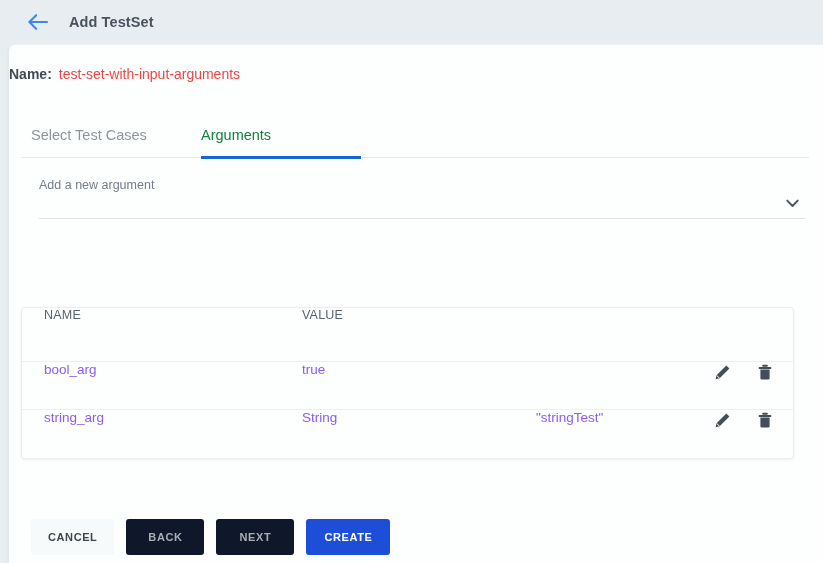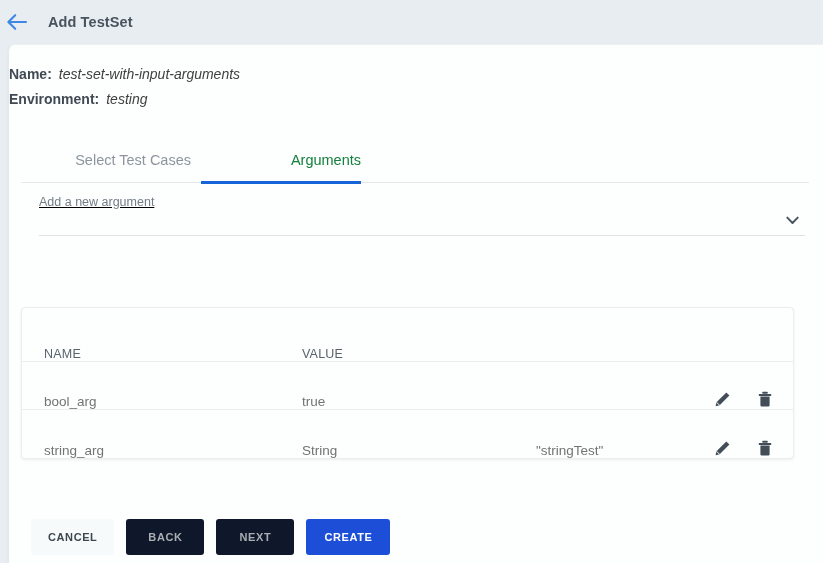--- a/index.html
+++ b/index.html
@@ -14,21 +14,21 @@
     font-family: "Liberation Sans", sans-serif;
     overflow: hidden;
   }
 
   
   .app-header {
     height: 44px;
     background: #e8edf1;
     display: flex;
     align-items: center;
-    padding-left: 4px;
+    padding-left: 25px;
   }
   .back-arrow {
     width: 26px;
     height: 26px;
     display: flex;
     align-items: center;
     justify-content: center;
     cursor: pointer;
     margin-right: 18px;
   }
@@ -63,40 +63,39 @@
     align-items: baseline;
     margin-bottom: 9px;
     font-size: 14px;
   }
   .meta-label {
     font-weight: bold;
     color: #404a54;
     margin-right: 7px;
   }
   .meta-value {
-    color: #404040;
-    font-style: italic;
+    color: #ef4444;
   }
 
   
   .tabs {
     position: relative;
     margin-top: 30px;
     margin-left: 12px;
     margin-right: 14px;
     height: 46px;
     display: flex;
     align-items: center;
     border-bottom: 1px solid #e6e9ec;
   }
   .tab {
     height: 46px;
     display: flex;
     align-items: center;
-    justify-content: flex-end;
+    justify-content: flex-start;
     font-size: 14.5px;
     cursor: pointer;
     user-select: none;
     position: relative;
   }
   .tab-inactive {
     color: #8c959e;
     width: 160px;
     margin-left: 10px;
   }
@@ -110,22 +109,21 @@
     position: absolute;
     left: 0;
     right: 0;
     bottom: -1px;
     height: 3px;
     background: #1565d8;
   }
 
   
   .select-block {
-    margin: 12px 18px 0 30px;
-    text-decoration: underline;
+    margin: 20px 18px 0 30px;
   }
   .select-label {
     font-size: 12.5px;
     color: #737d87;
     margin-bottom: 26px;
   }
   .select-field {
     height: 1px;
     border-bottom: 1px solid #dfe3e6;
     position: relative;
@@ -149,21 +147,21 @@
     top: 262px;
     width: 773px;
     background: #fdfefe;
     border: 1px solid #eaeef0;
     border-radius: 4px;
     box-shadow: 0 1px 3px rgba(0,0,0,0.07);
     overflow: hidden;
   }
   .table-row {
     display: flex;
-    align-items: flex-end;
+    align-items: flex-start;
     height: 48px;
     border-bottom: 1px solid #eceff1;
   }
   .table-row.last { border-bottom: none; }
   .table-head {
     height: 54px;
     border-bottom: 1px solid #eceff1;
   }
   .col-name { width: 280px; padding-left: 22px; }
   .col-type { width: 234px; }
@@ -176,21 +174,21 @@
     padding-right: 18px;
     gap: 23px;
   }
   .th {
     font-size: 12.5px;
     color: #59636d;
     letter-spacing: 0.2px;
   }
   .td {
     font-size: 13.5px;
-    color: #737373;
+    color: #8b5cf6;
   }
   .icon-btn {
     width: 20px;
     height: 20px;
     display: flex;
     align-items: center;
     justify-content: center;
     cursor: pointer;
   }
 
@@ -245,24 +243,20 @@
   </div>
   <div class="header-title">Add TestSet</div>
 </div>
 
 <div class="card">
 
   <div class="meta">
     <div class="meta-row">
       <span class="meta-label">Name:</span>
       <span class="meta-value">test-set-with-input-arguments</span>
-    </div>
-    <div class="meta-row">
-      <span class="meta-label">Environment:</span>
-      <span class="meta-value">testing</span>
     </div>
   </div>
 
   <div class="tabs">
     <div class="tab tab-inactive">
       <span>Select Test Cases</span>
     </div>
     <div class="tab tab-active">
       <span>Arguments</span>
     </div>

